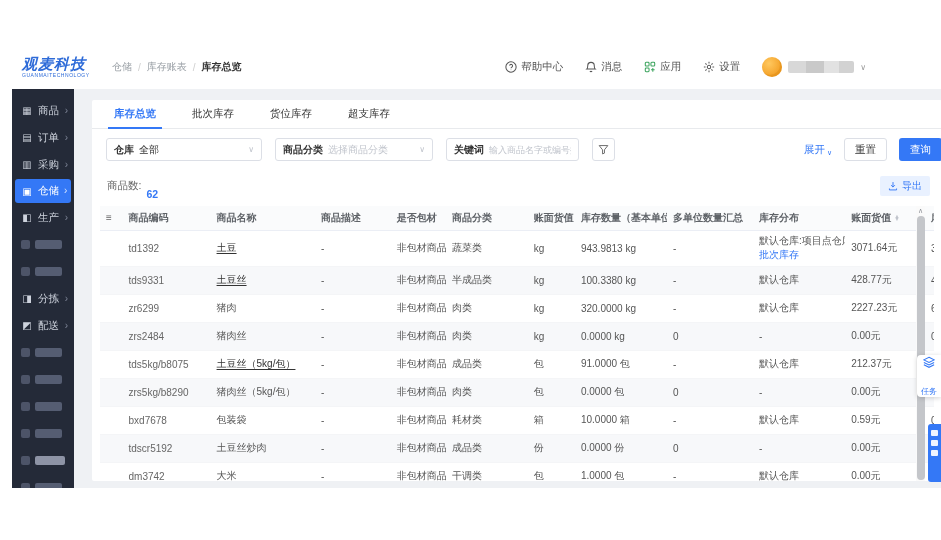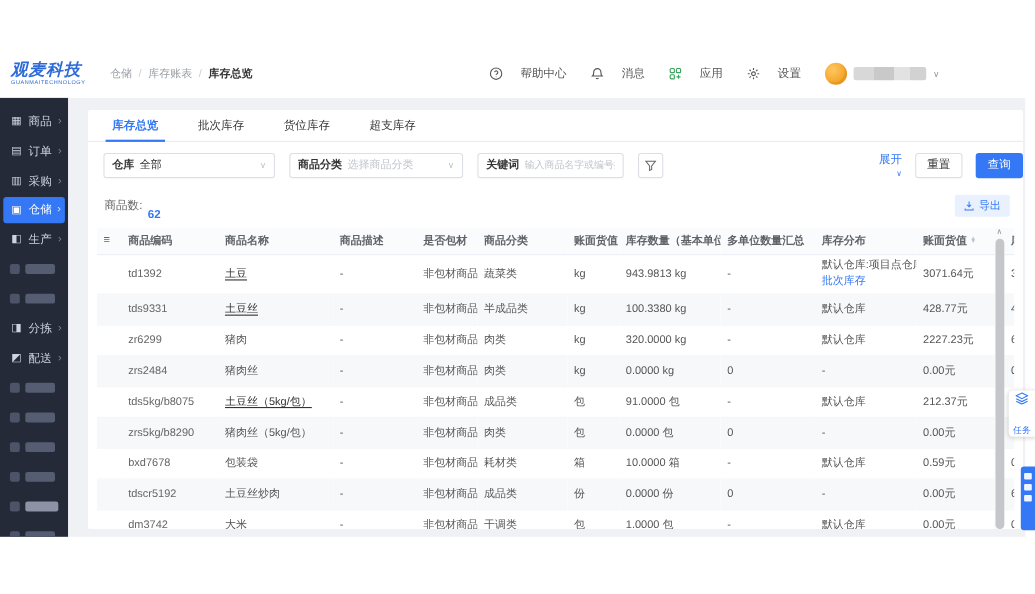--- a/index.html
+++ b/index.html
@@ -1,32 +1,32 @@
 <!DOCTYPE html>
 <html><head>
 <meta charset="utf-8">
 <style>
   * { box-sizing: border-box; }
   html,body { margin:0; padding:0; }
   body {
     width:941px; height:540px; background:#ffffff; position:relative; overflow:hidden;
     font-family:"Liberation Sans","DejaVu Sans",sans-serif;
   }
-  .app { position:absolute; top:45px; left:0; width:870px; height:443px; }
+  .app { position:absolute; top:45px; left:12px; width:870px; height:443px; }
 
   
   .topbar { height:44px; background:#fff; display:flex; align-items:center; padding:0 16px 0 10px; }
   .logo { display:flex; flex-direction:column; line-height:1; margin-right:24px; width:66px; }
   .logo-name { font-size:15px; font-weight:bold; font-style:italic; color:#2e6bd8; letter-spacing:1px; white-space:nowrap; }
   .logo-sub { font-size:5px; color:#2e6bd8; letter-spacing:.55px; margin-top:2px; white-space:nowrap; }
   .breadcrumb { font-size:10px; color:#9aa0a6; display:flex; gap:6px; align-items:center; }
   .crumb-sep { color:#cfcfcf; }
   .crumb-current { color:#333; font-weight:bold; }
   .top-right { margin-left:auto; display:flex; align-items:center; gap:22px; font-size:10.5px; color:#555; }
-  .top-item { display:flex; align-items:center; gap:16px; cursor:pointer; }
+  .top-item { display:flex; align-items:center; gap:4px; cursor:pointer; }
   .top-item svg { display:block; }
   .user-chip { display:flex; align-items:center; gap:6px; }
   .avatar { width:20px; height:20px; border-radius:50%; background:radial-gradient(circle at 35% 32%, #ffc85f 0%, #f3a026 70%); box-shadow:inset -2px -2px 0 rgba(200,120,0,.25); }
   .name-redact { width:66px; height:12px; border-radius:2px;
     background:linear-gradient(90deg,#d8d8d8 0 28%,#c9c9c9 28% 55%,#e2e2e2 55% 78%,#d2d2d2 78% 100%); }
   .user-caret { font-size:8px; color:#999; }
 
   
   .layout { display:flex; height:399px; width:932px; }
 
@@ -59,21 +59,21 @@
   .fvalue { white-space:nowrap; }
   .fplaceholder { color:#c0c4cc; white-space:nowrap; overflow:hidden; }
   .fcaret { margin-left:auto; color:#c0c4cc; font-size:8px; }
   .fbox.warehouse { width:156px; }
   .fbox.category { width:158px; }
   .fbox.keyword { width:133px; }
   .kw-input { border:none; outline:none; font-size:9px; width:82px; color:#333; padding:0; background:transparent; }
   .kw-input::placeholder { color:#c0c4cc; }
   .funnel-btn { width:23px; height:23px; border:1px solid #dcdfe6; border-radius:3px; display:flex; align-items:center; justify-content:center; color:#666; background:#fff; cursor:pointer; }
   .filter-actions { margin-left:auto; display:flex; align-items:center; gap:12px; }
-  .expand-link { color:#3478f6; font-size:10.5px; cursor:pointer; display:flex; align-items:flex-end; gap:2px;flex-direction:column; }
+  .expand-link { color:#3478f6; font-size:10.5px; cursor:pointer; display:flex; align-items:flex-end; gap:2px; }
   .expand-caret { font-size:7px; }
   .btn-reset { height:23px; padding:0 10px; border:1px solid #dcdfe6; border-radius:3px; font-size:10.5px; color:#333; background:#fff; display:flex; align-items:center; cursor:pointer; }
   .btn-search { height:23px; padding:0 11px; border:none; border-radius:3px; font-size:10.5px; color:#fff; background:#3478f6; display:flex; align-items:center; cursor:pointer; }
 
   
   .count-row { display:flex; align-items:center; padding:6px 12px 5px 15px; font-size:10.5px; color:#666; }
   .count-num { color:#3478f6; margin-left:5px; font-weight:bold;margin-top:16px; }
   .btn-export { margin-left:auto; height:20px; padding:0 8px; background:#e9f1ff; color:#3478f6; font-size:10px; border-radius:2px; display:flex; align-items:center; gap:4px; border:none; cursor:pointer; }
 
   

